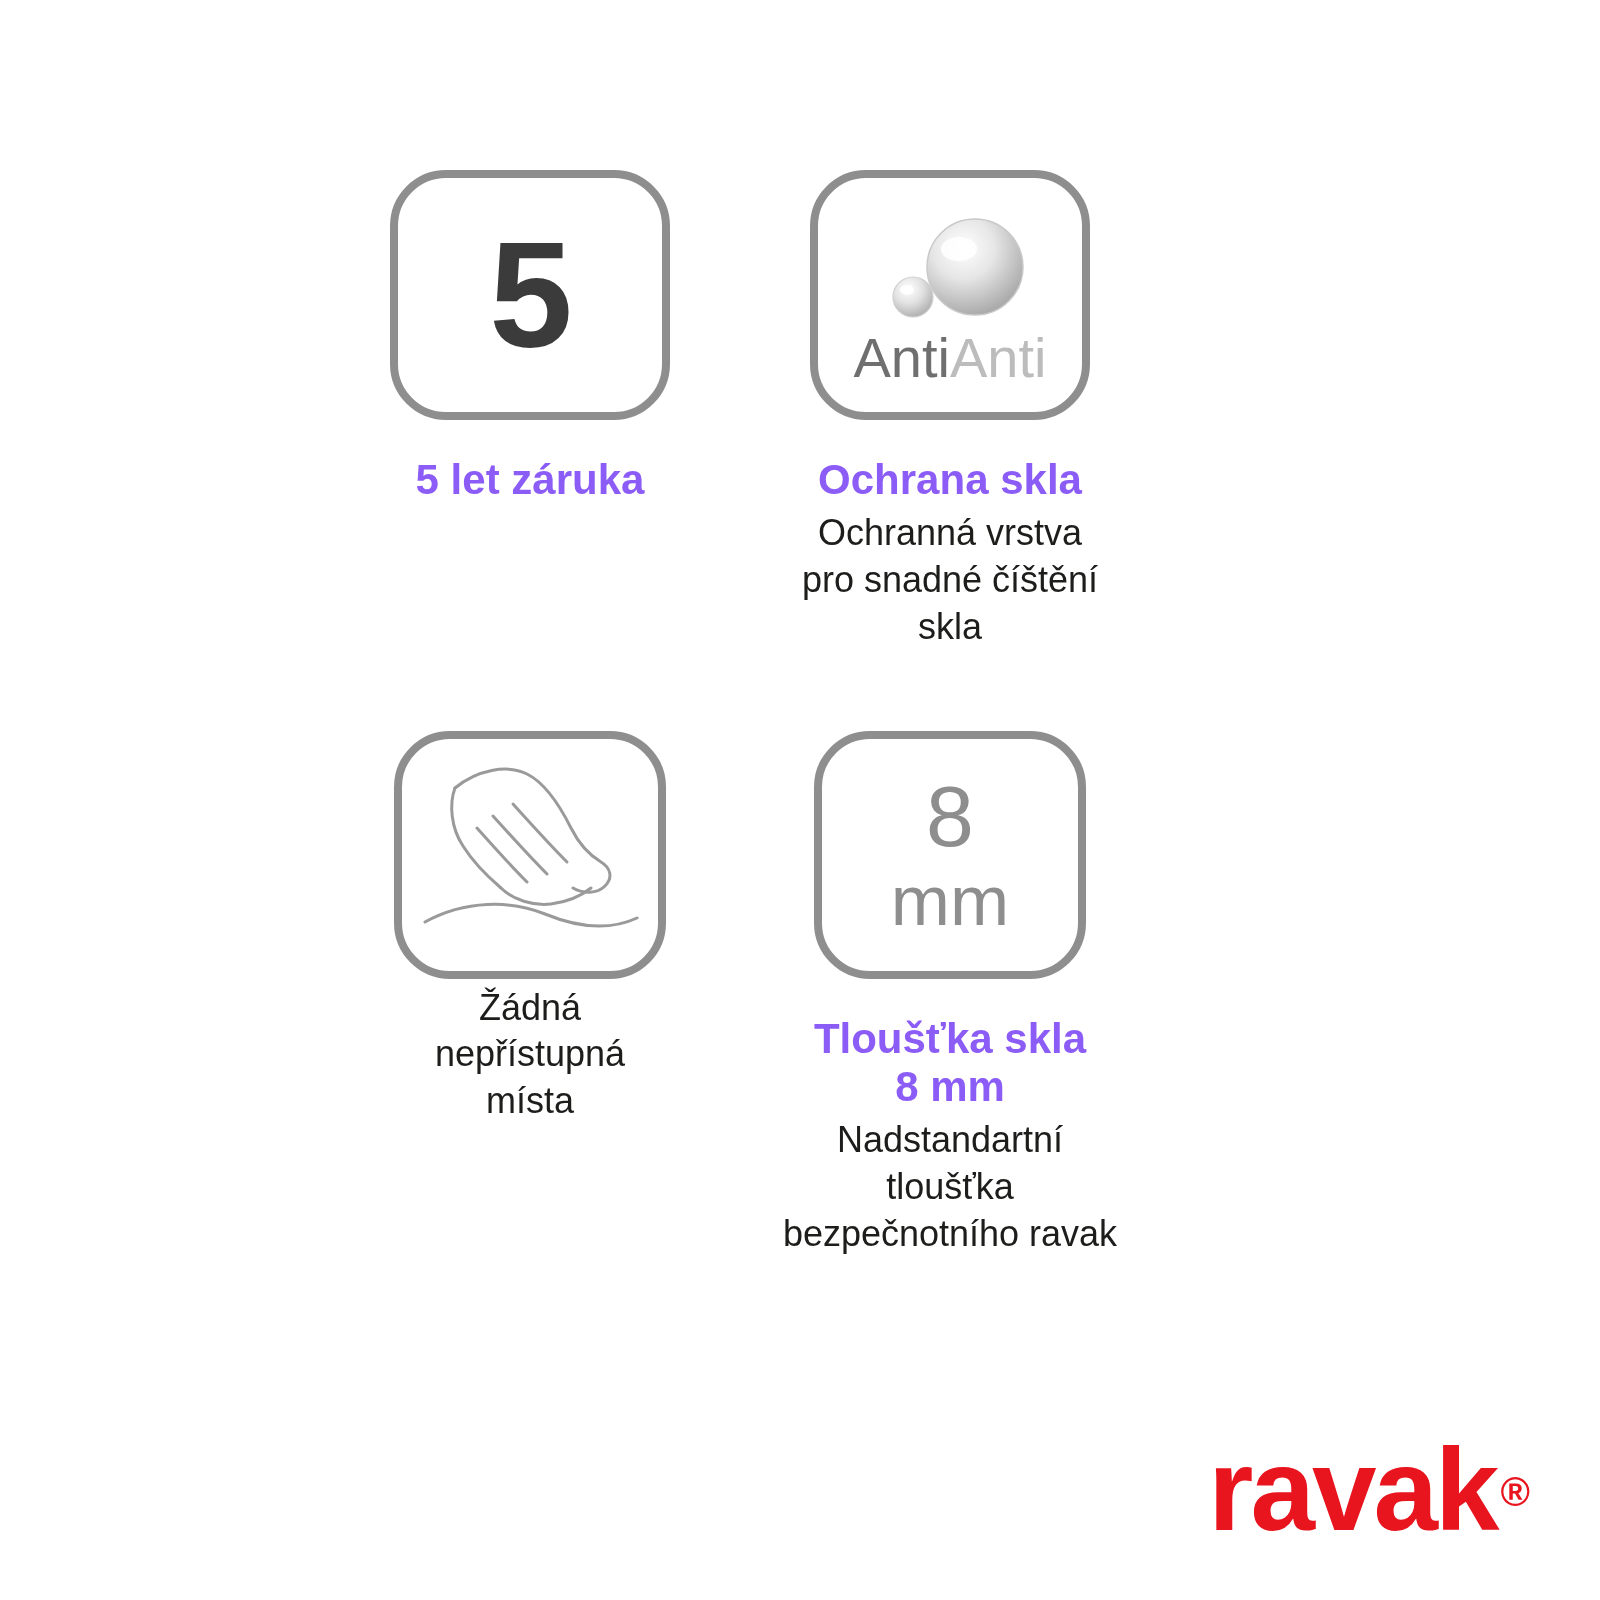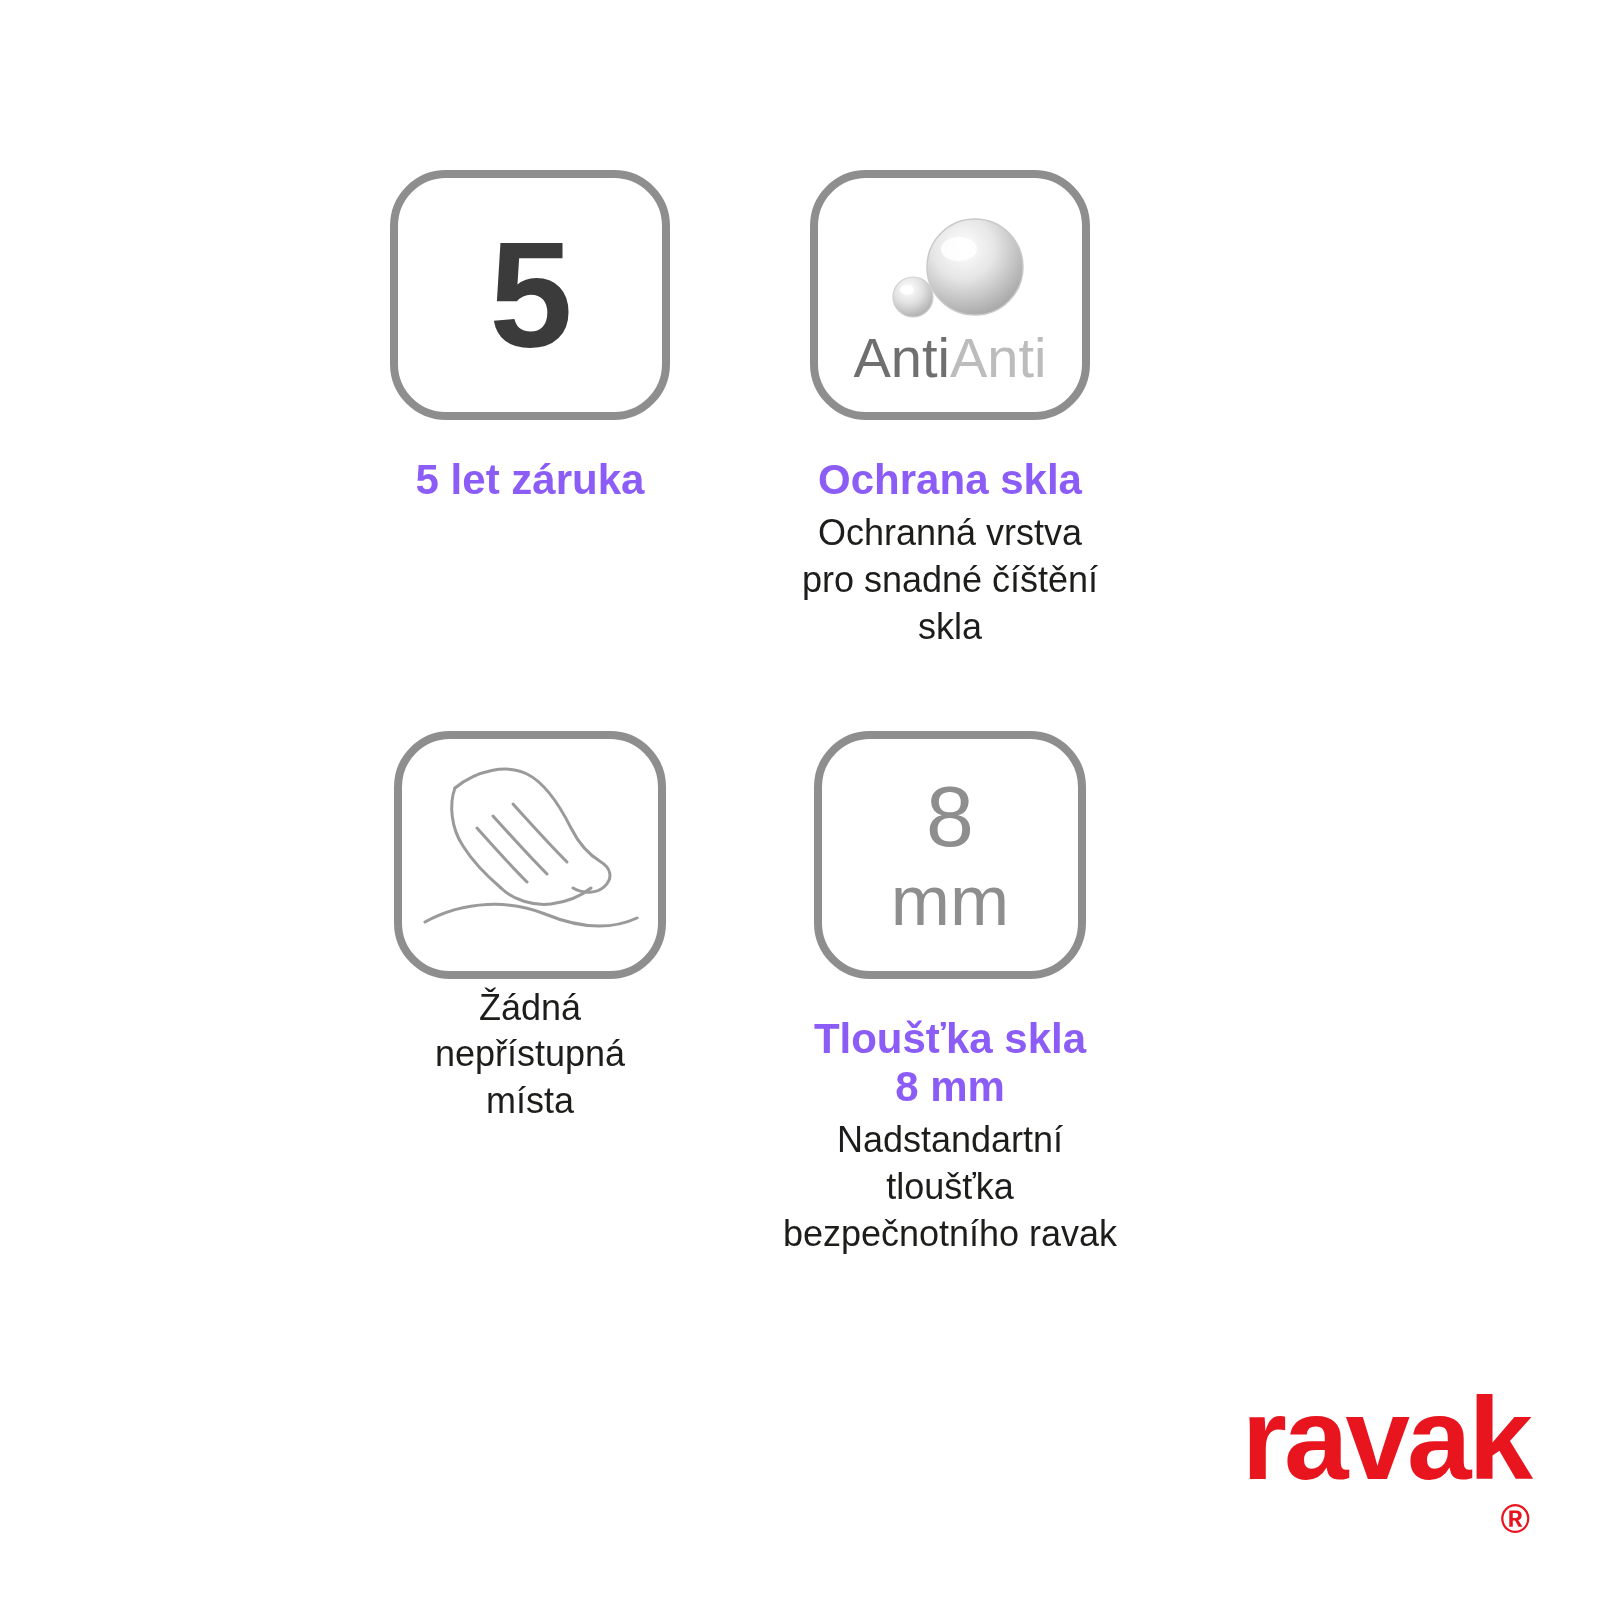--- a/index.html
+++ b/index.html
@@ -107,22 +107,21 @@
     margin-top: -6px;
   }
   .anticalc-word .anti { color: #6f6f6f; font-weight: 400; }
   .anticalc-word .calc { color: #bcbcbc; font-weight: 400; }
 
   .brand {
     position: absolute;
     right: 70px;
     bottom: 58px;
     display: flex;
-    align-items: flex-end;
-    flex-direction: column;
+    align-items: center;
   }
   .brand-name {
     font-size: 116px;
     font-weight: bold;
     color: #e8141e;
     letter-spacing: -3px;
     line-height: 0.9;
   }
   .brand-reg {
     font-size: 40px;

